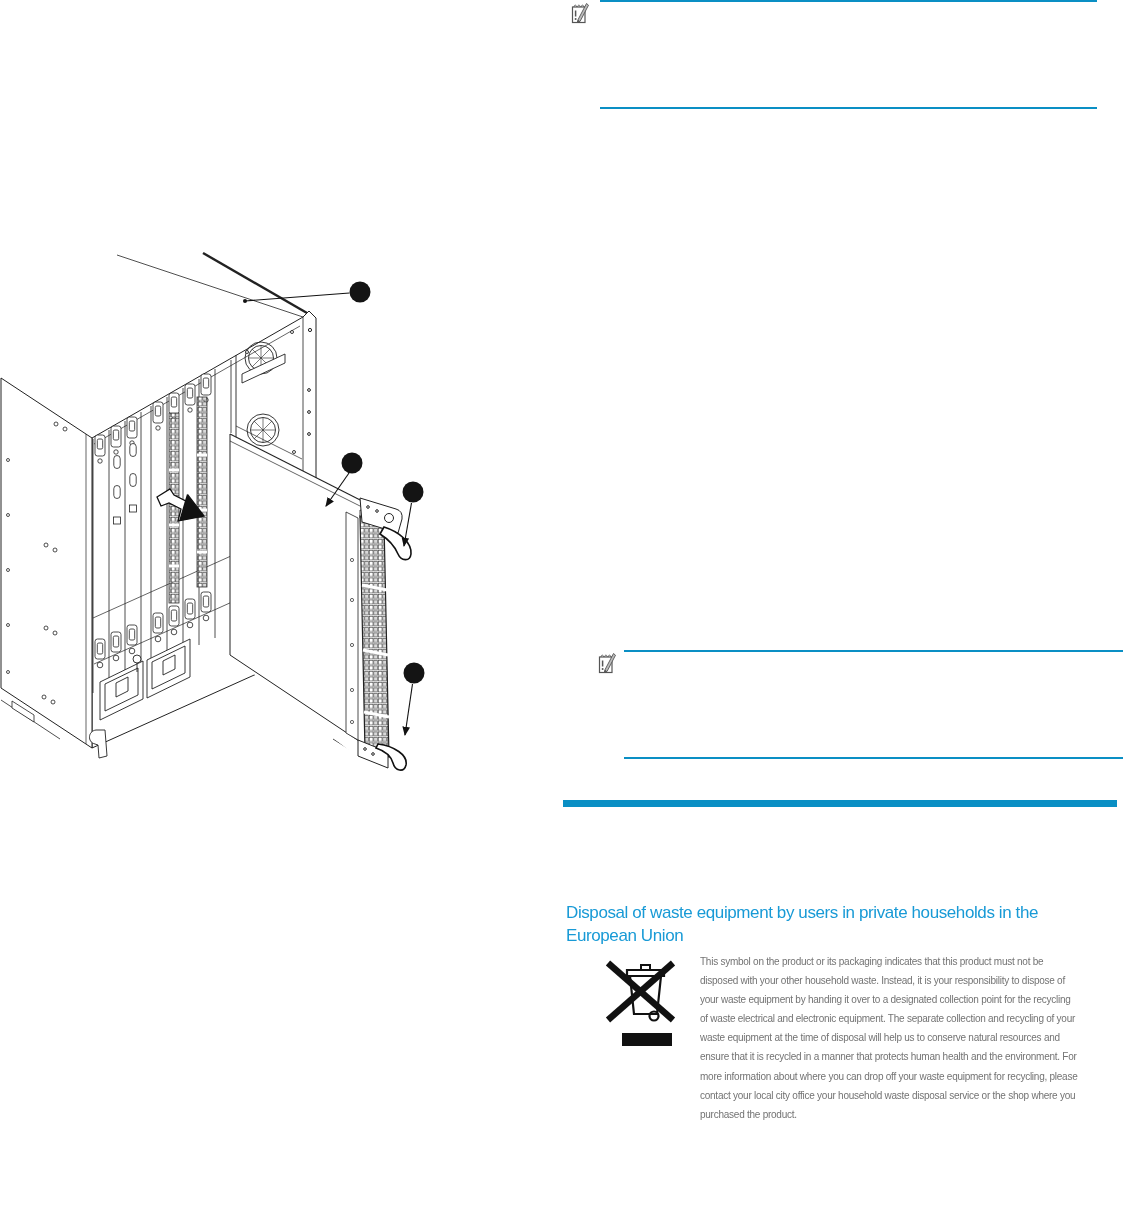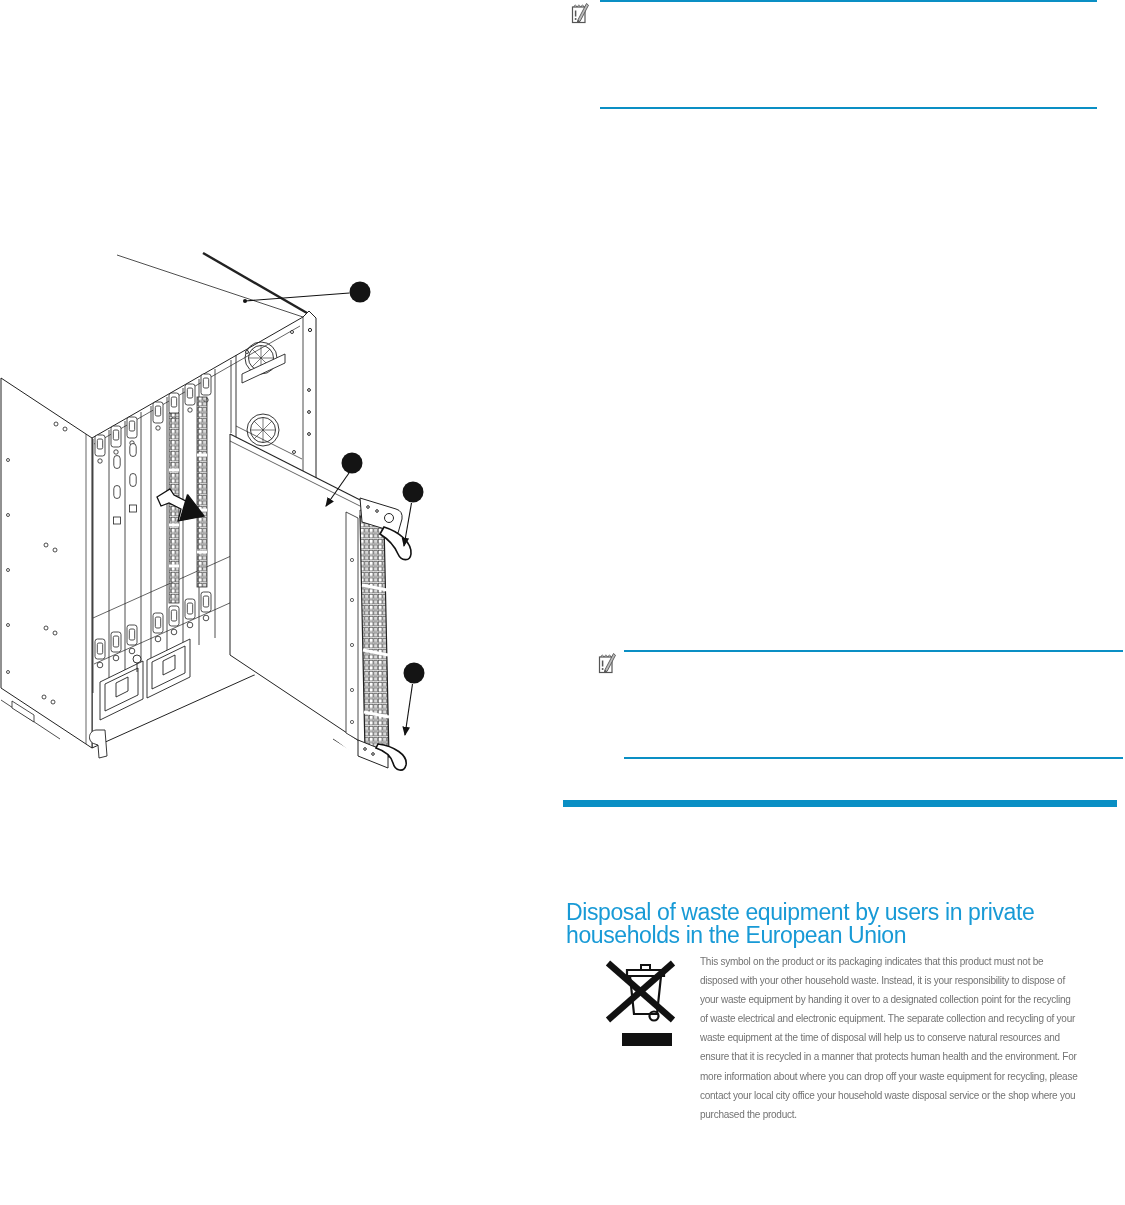--- a/index.html
+++ b/index.html
@@ -24,21 +24,21 @@
   .note2{left:586px;top:650px;width:537px;height:110px;}
   .note2 .nrule.t{left:38px;right:0;top:0;}
   .note2 .nrule.b{left:38px;right:0;top:107px;}
   .note2 .note-icon{left:11px;top:2px;}
   .note2 .nbody{left:56px;top:10px;right:8px;}
   
   .section-rule{position:absolute;left:563px;top:800px;width:554px;height:7px;background:#0a8fc4;}
   
   .disposal-heading{
     position:absolute;left:566px;top:901px;width:516px;margin:0;
-    font-size:23px;line-height:23px;font-weight:normal;letter-spacing:-0.4px;
+    font-size:17px;line-height:23px;font-weight:normal;letter-spacing:-0.4px;
     color:#189ad6;
   }
   .weee-icon{position:absolute;left:603px;top:956px;}
   .disposal-body{
     position:absolute;left:700px;top:952px;width:380px;margin:0;
     font-size:10px;line-height:19.1px;letter-spacing:-0.25px;color:#737373;
   }
 </style>
 </head>
 <body>

